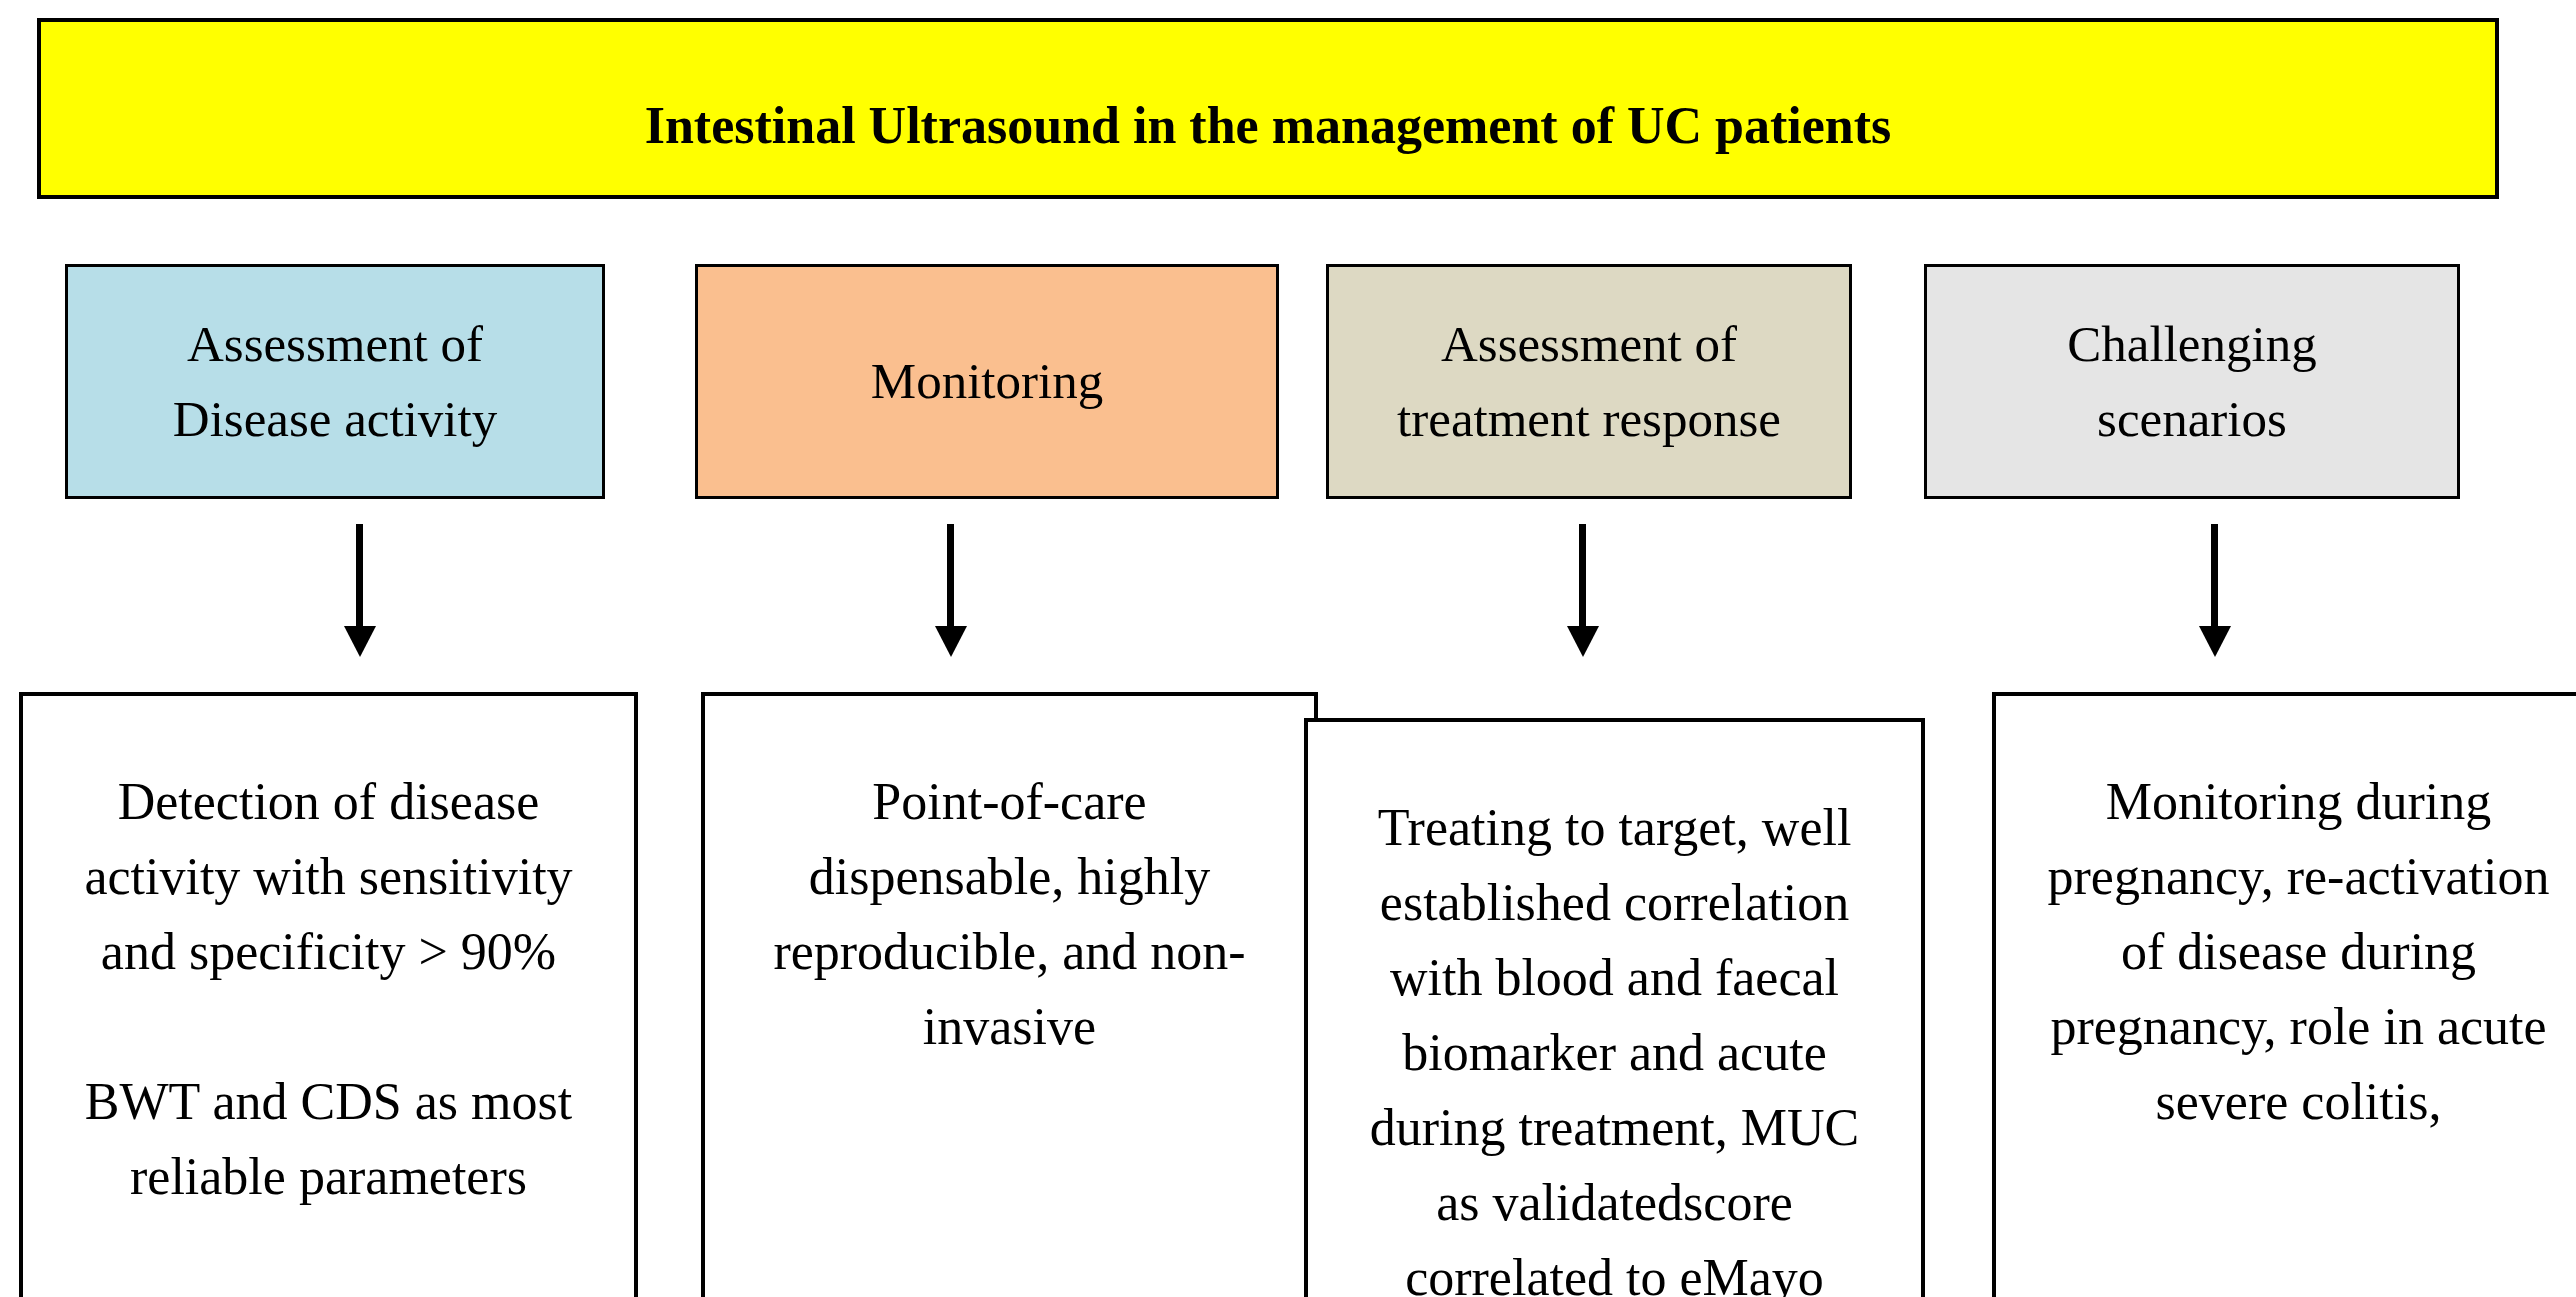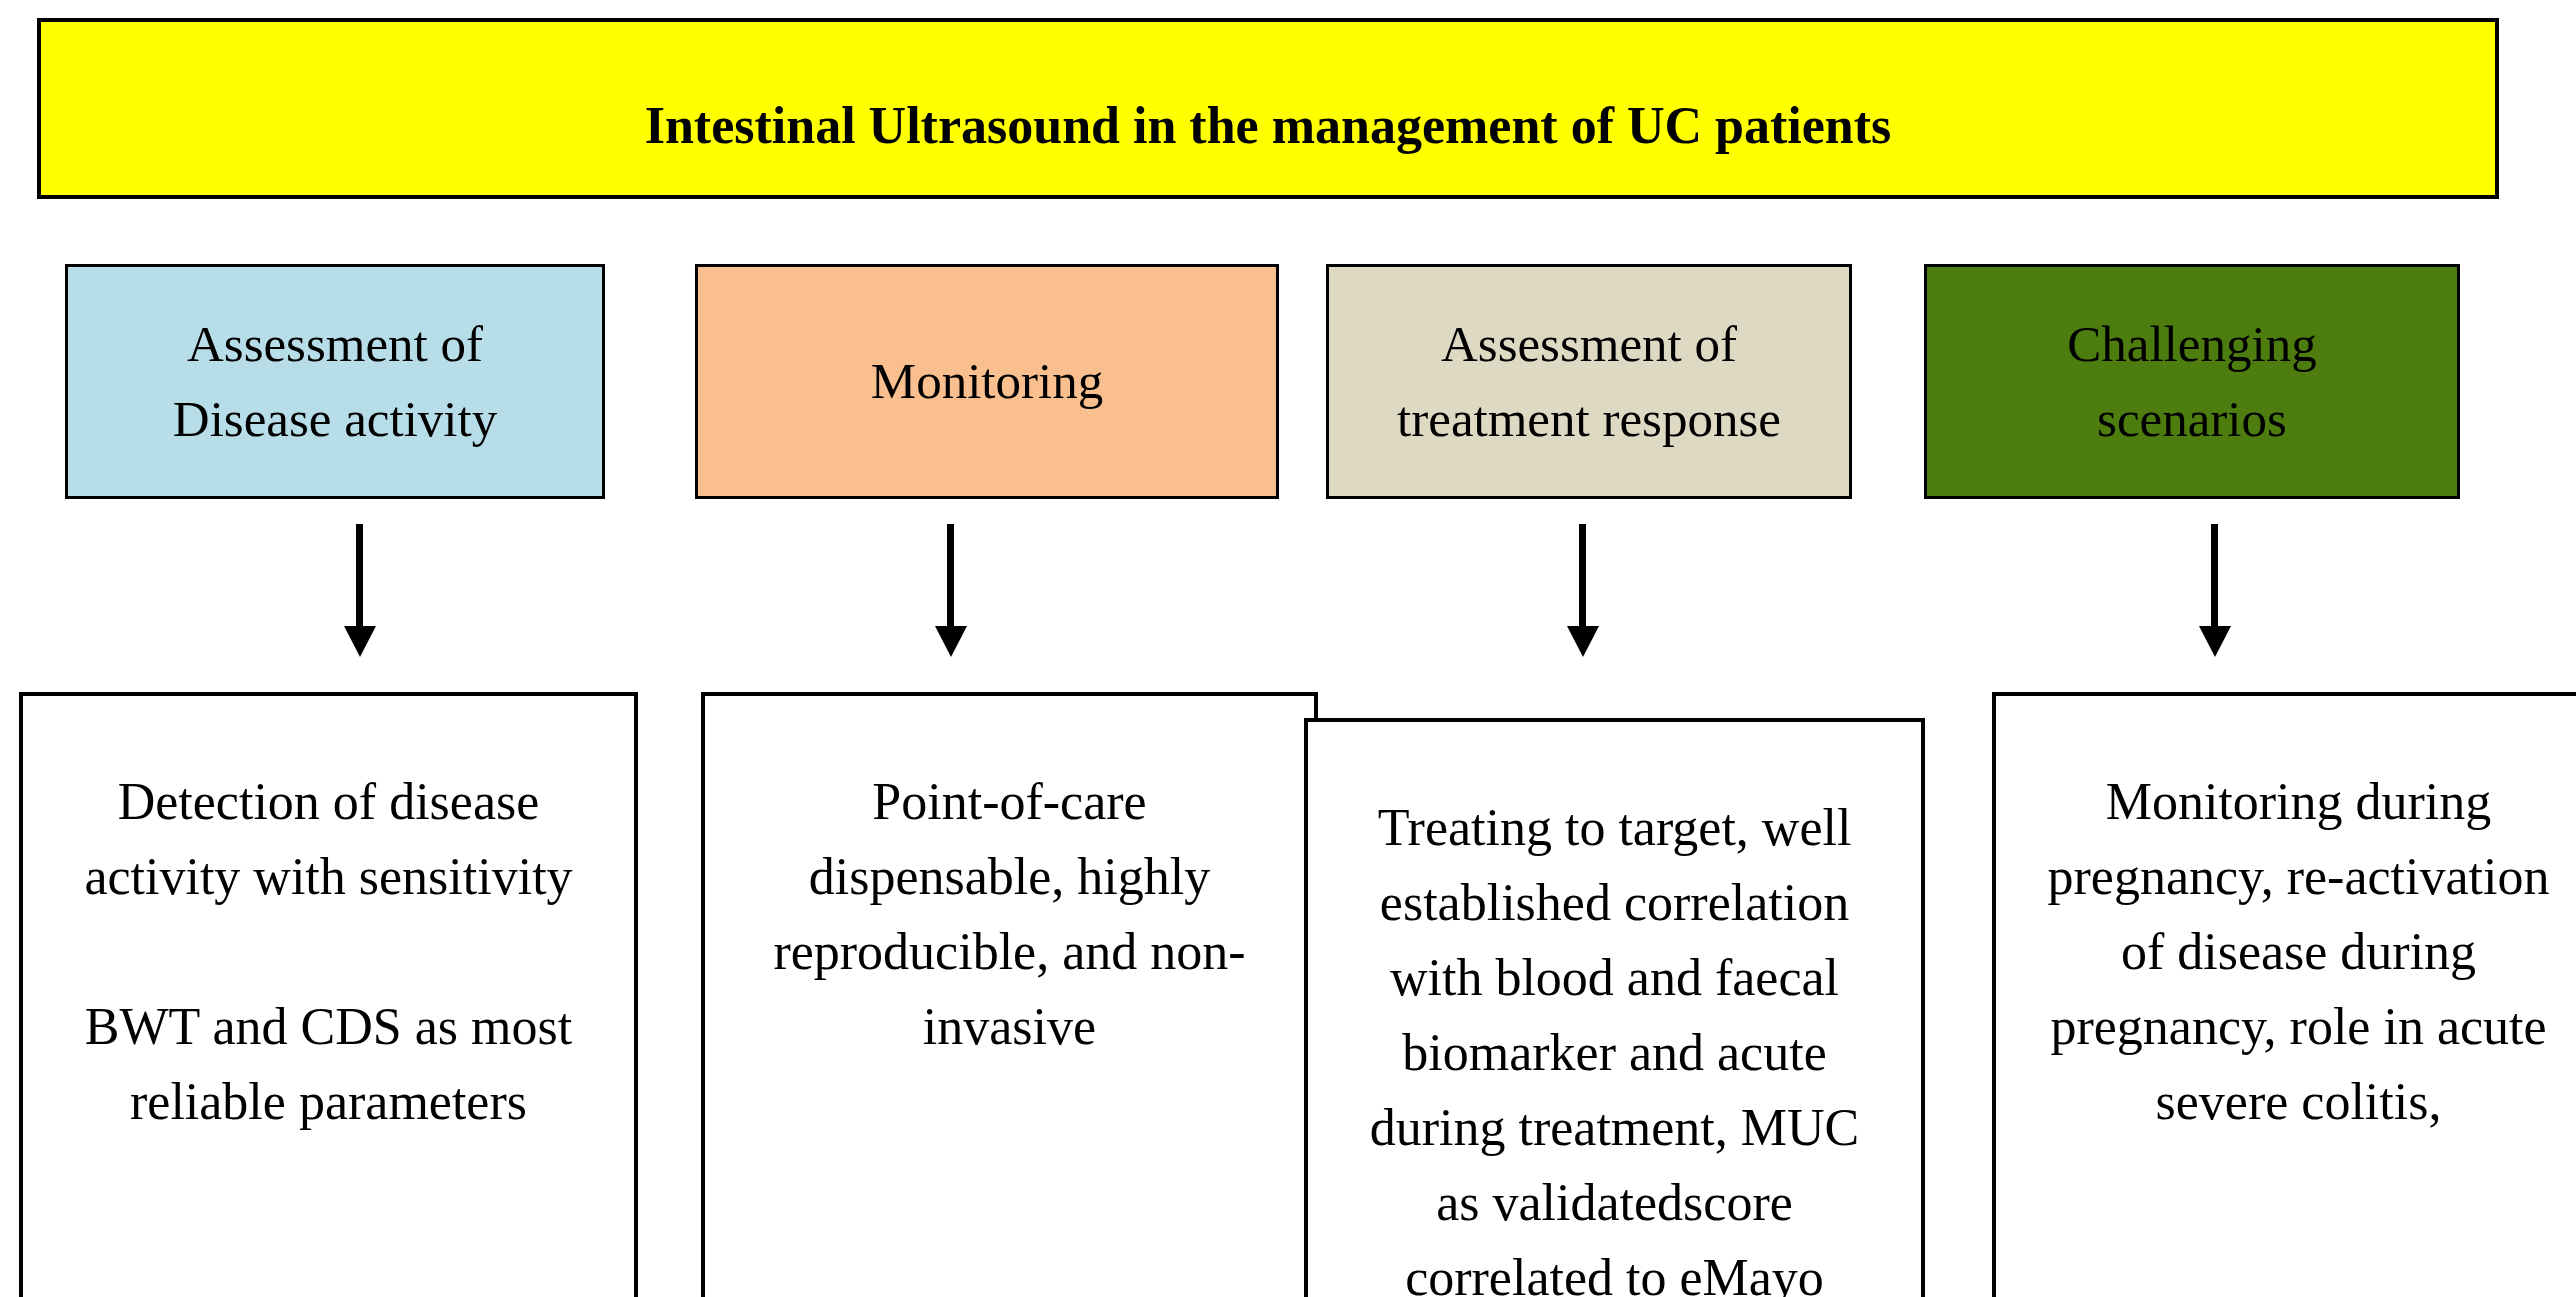--- a/index.html
+++ b/index.html
@@ -117,21 +117,21 @@
       </div>
   </div>
 
   <div class="cat-box cat-3" style="background: rgb(221, 217, 195);">
     <div>
         <div class="line">Assessment of</div>
         <div class="line">treatment response</div>
       </div>
   </div>
 
-  <div class="cat-box cat-4" style="background: #4d7c0f;">
+  <div class="cat-box cat-4" style="background: #e5e5e5;">
     <div>
         <div class="line">Challenging</div>
         <div class="line">scenarios</div>
       </div>
   </div>
 
   <div class="arrow arrow-1">
     <div class="shaft"></div>
     <div class="head"></div>
   </div>
@@ -145,20 +145,21 @@
   </div>
   <div class="arrow arrow-4">
     <div class="shaft"></div>
     <div class="head"></div>
   </div>
 
   <div class="detail-box det-1">
     <div>
         <div class="line">Detection of disease</div>
         <div class="line">activity with sensitivity</div>
+        <div class="line">and specificity &gt; 90%</div>
         <div class="line">&nbsp;</div>
         <div class="line">BWT and CDS as most</div>
         <div class="line">reliable parameters</div>
       </div>
   </div>
 
   <div class="detail-box det-2">
     <div>
         <div class="line">Point-of-care</div>
         <div class="line">dispensable, highly</div>

